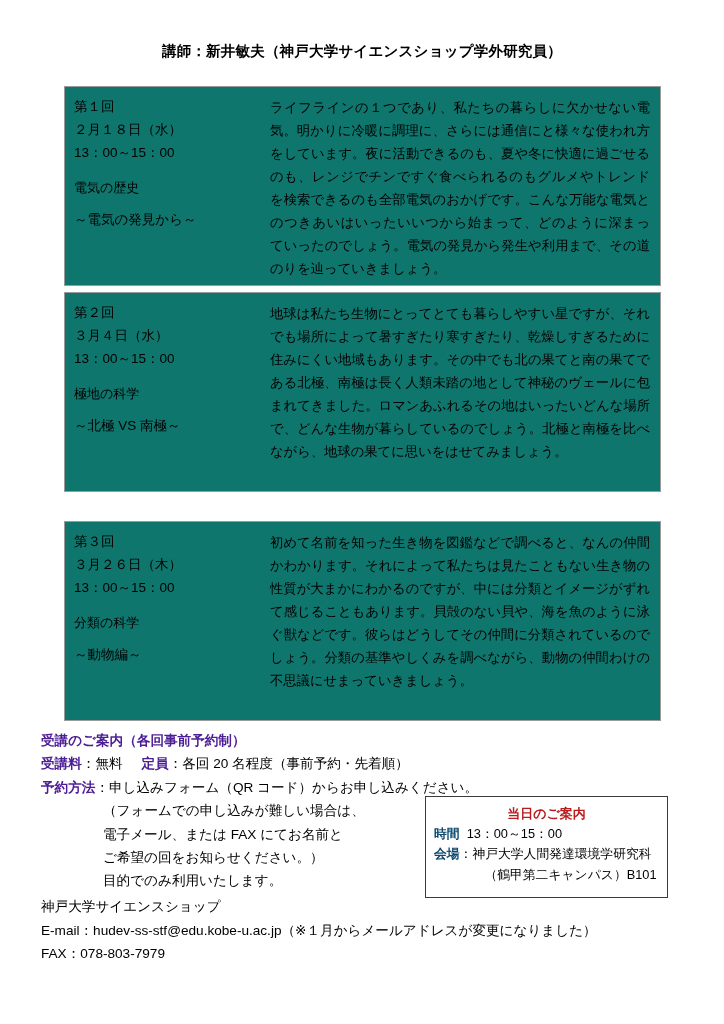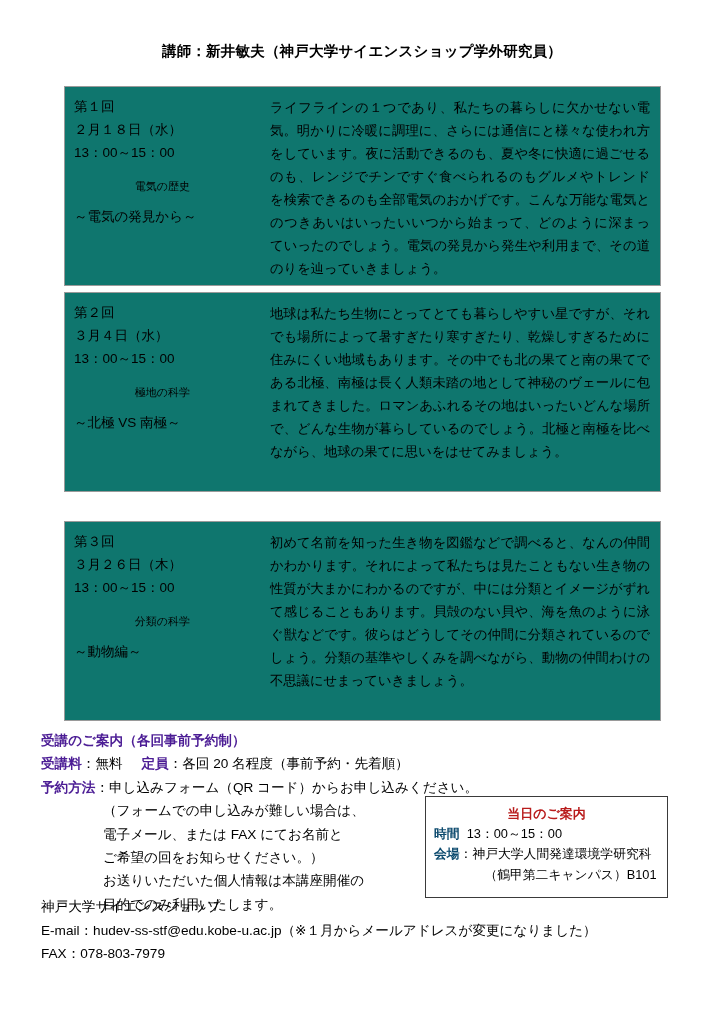--- a/index.html
+++ b/index.html
@@ -56,23 +56,23 @@
     flex: 1 1 auto;
     padding: 9px 10px 10px 5px;
   }
 
   .s-line {
     font-size: 13.5px;
     line-height: 1.72;
     white-space: nowrap;
   }
   .s-title {
-    font-size: 11px;
+    font-size: 13px;
     line-height: 1.6;
-    text-align: center;
+    text-align: left;
     margin-top: 13px;
     padding-right: 8px;
   }
   .s-sub {
     font-size: 13.5px;
     line-height: 1.6;
     text-align: left;
     margin-top: 11px;
     padding-right: 4px;
   }
@@ -196,21 +196,20 @@
     <div class="notice-line red notice-heading">受講のご案内（各回事前予約制）</div>
     <div class="notice-line">
       <span class="red bold">受講料</span><span>：無料</span>&nbsp;&nbsp;&nbsp;&nbsp;&nbsp;<span class="red bold">定員</span><span>：各回 20 名程度（事前予約・先着順）</span>
     </div>
     <div class="notice-line">
       <span class="red bold">予約方法</span><span>：申し込みフォーム（QR コード）からお申し込みください。</span>
     </div>
     <div class="notice-line indent-1">（フォームでの申し込みが難しい場合は、</div>
     <div class="notice-line indent-1">電子メール、または FAX にてお名前と</div>
     <div class="notice-line indent-1">ご希望の回をお知らせください。）</div>
-    <div class="notice-line indent-1">お送りいただいた個人情報は本講座開催の</div>
     <div class="notice-line indent-1">目的でのみ利用いたします。</div>
   </div>
 
   <div class="info-box">
     <div class="info-title">当日のご案内</div>
     <div class="info-row">
       <span class="info-label">時間</span>&nbsp;&nbsp;<span>13：00～15：00</span>
     </div>
     <div class="info-row">
       <span class="info-label">会場</span><span>：神戸大学人間発達環境学研究科</span>

